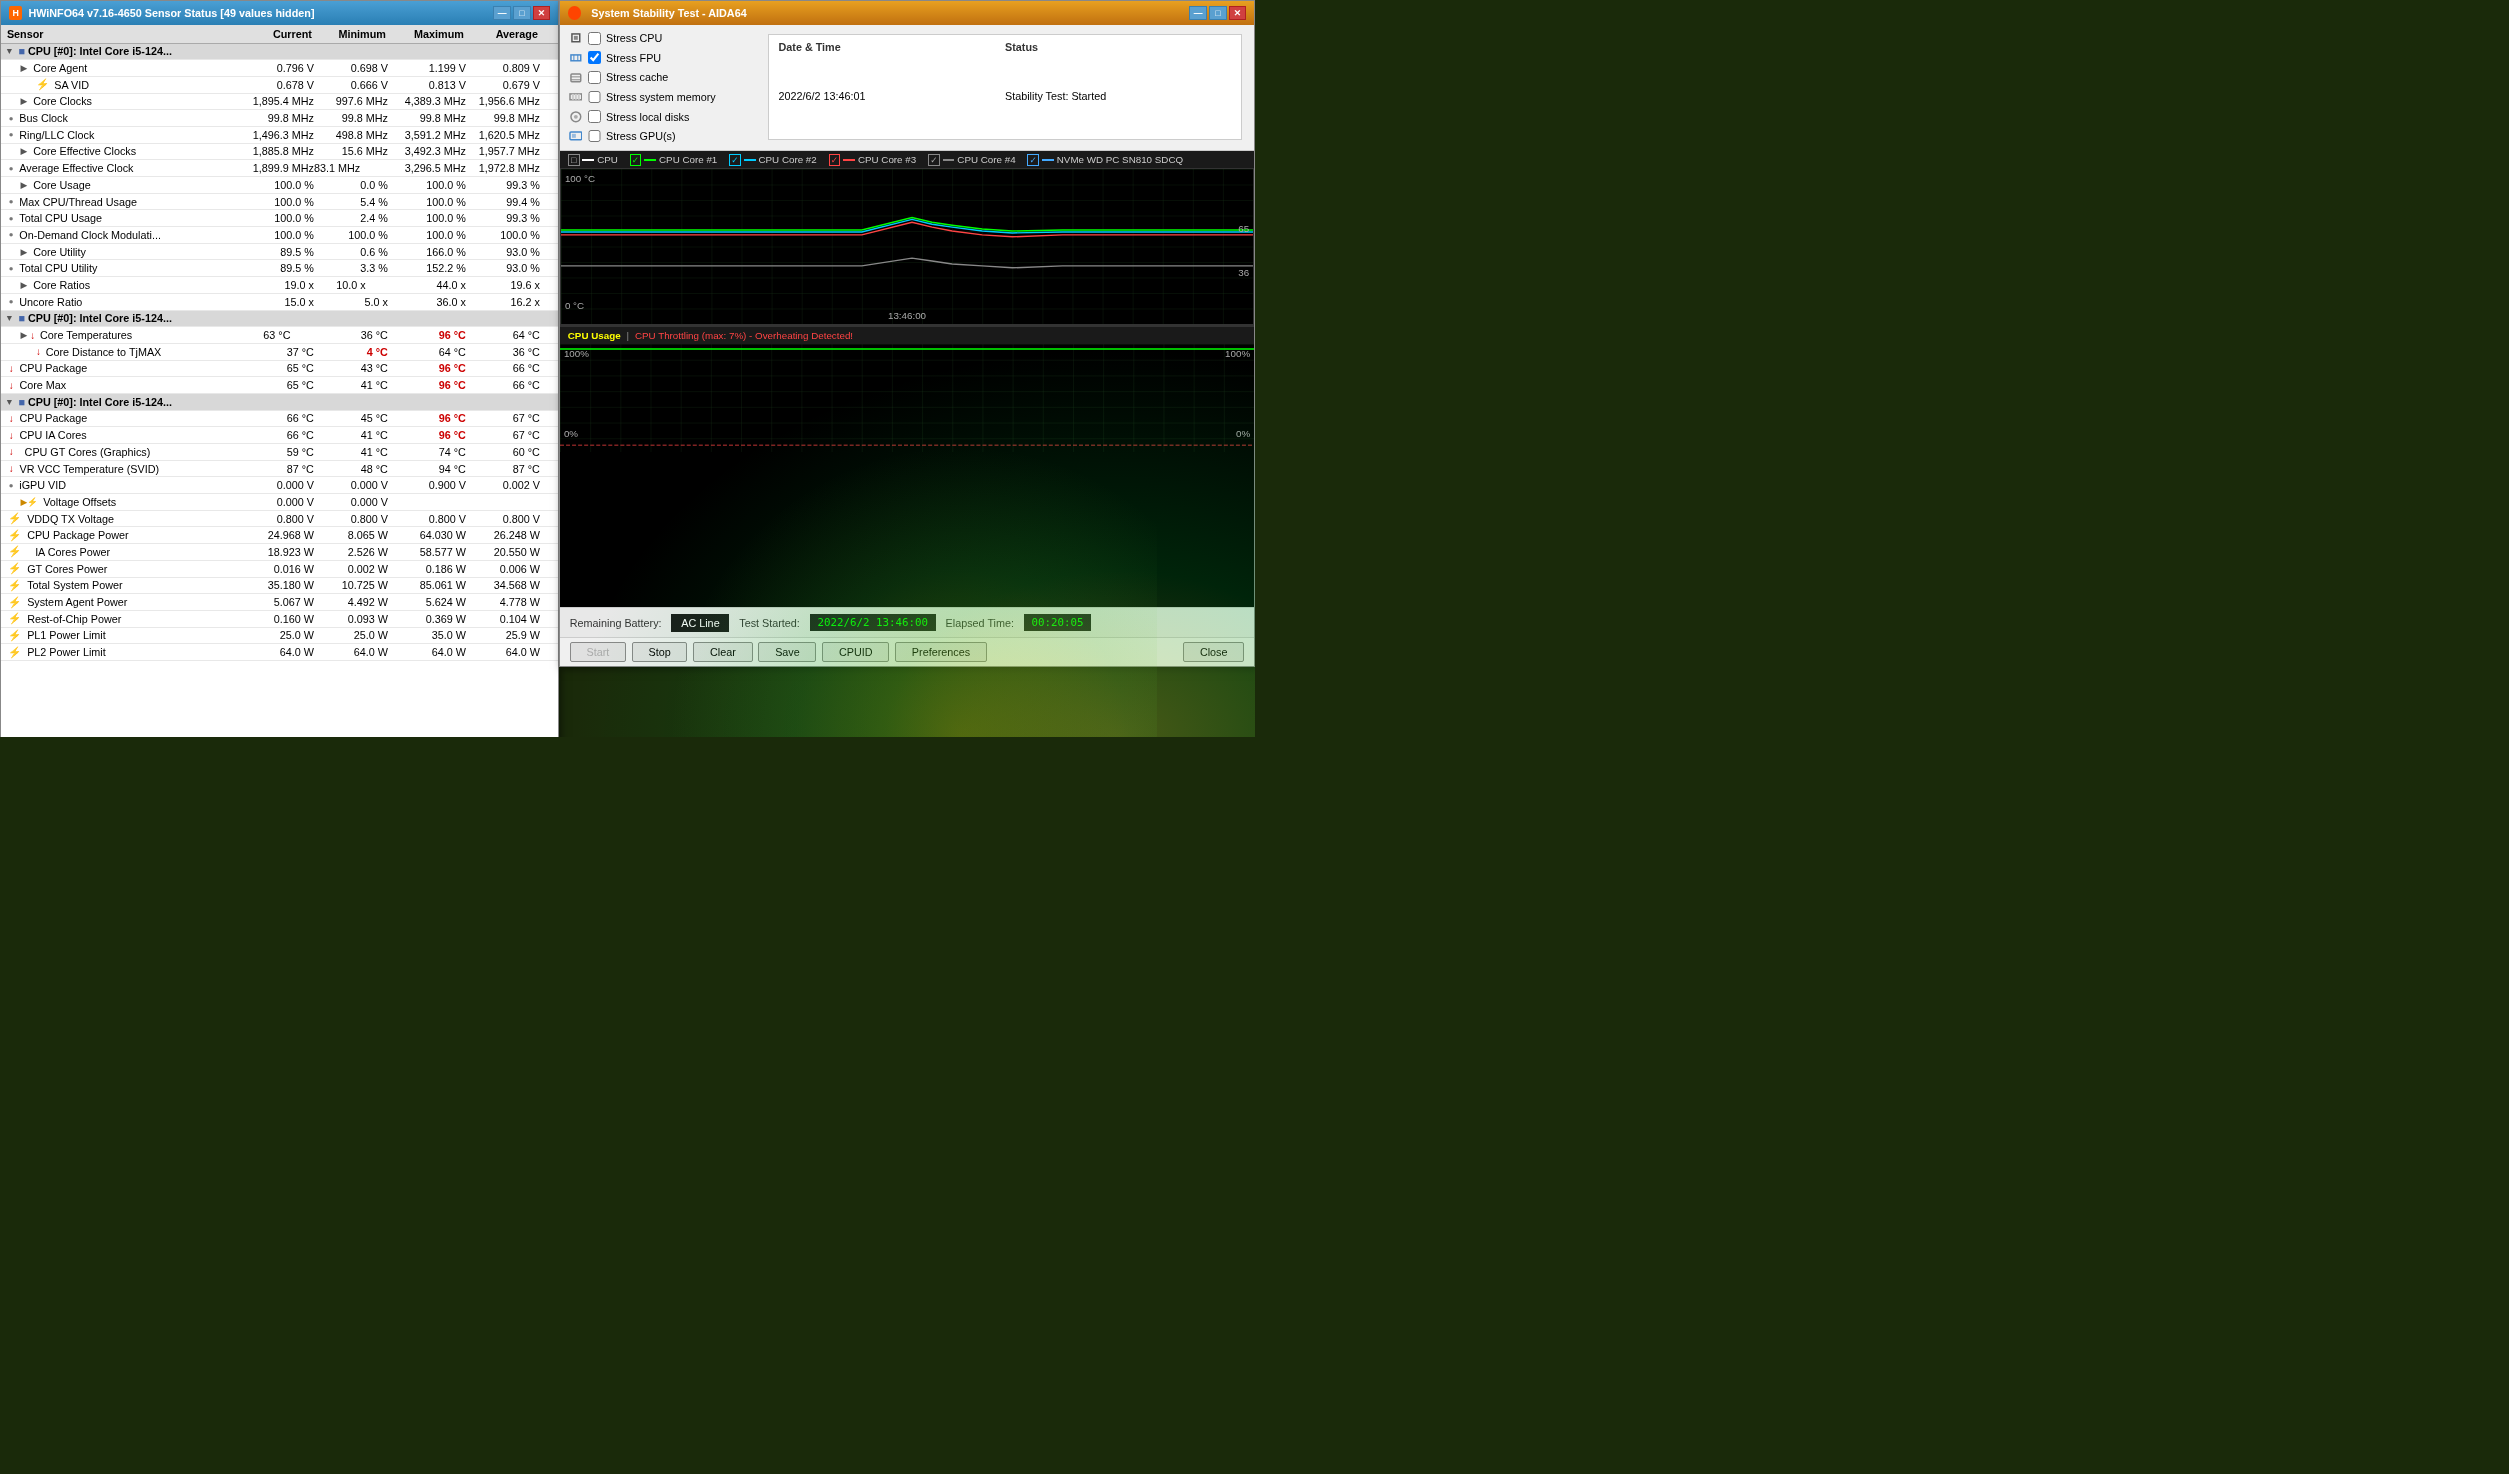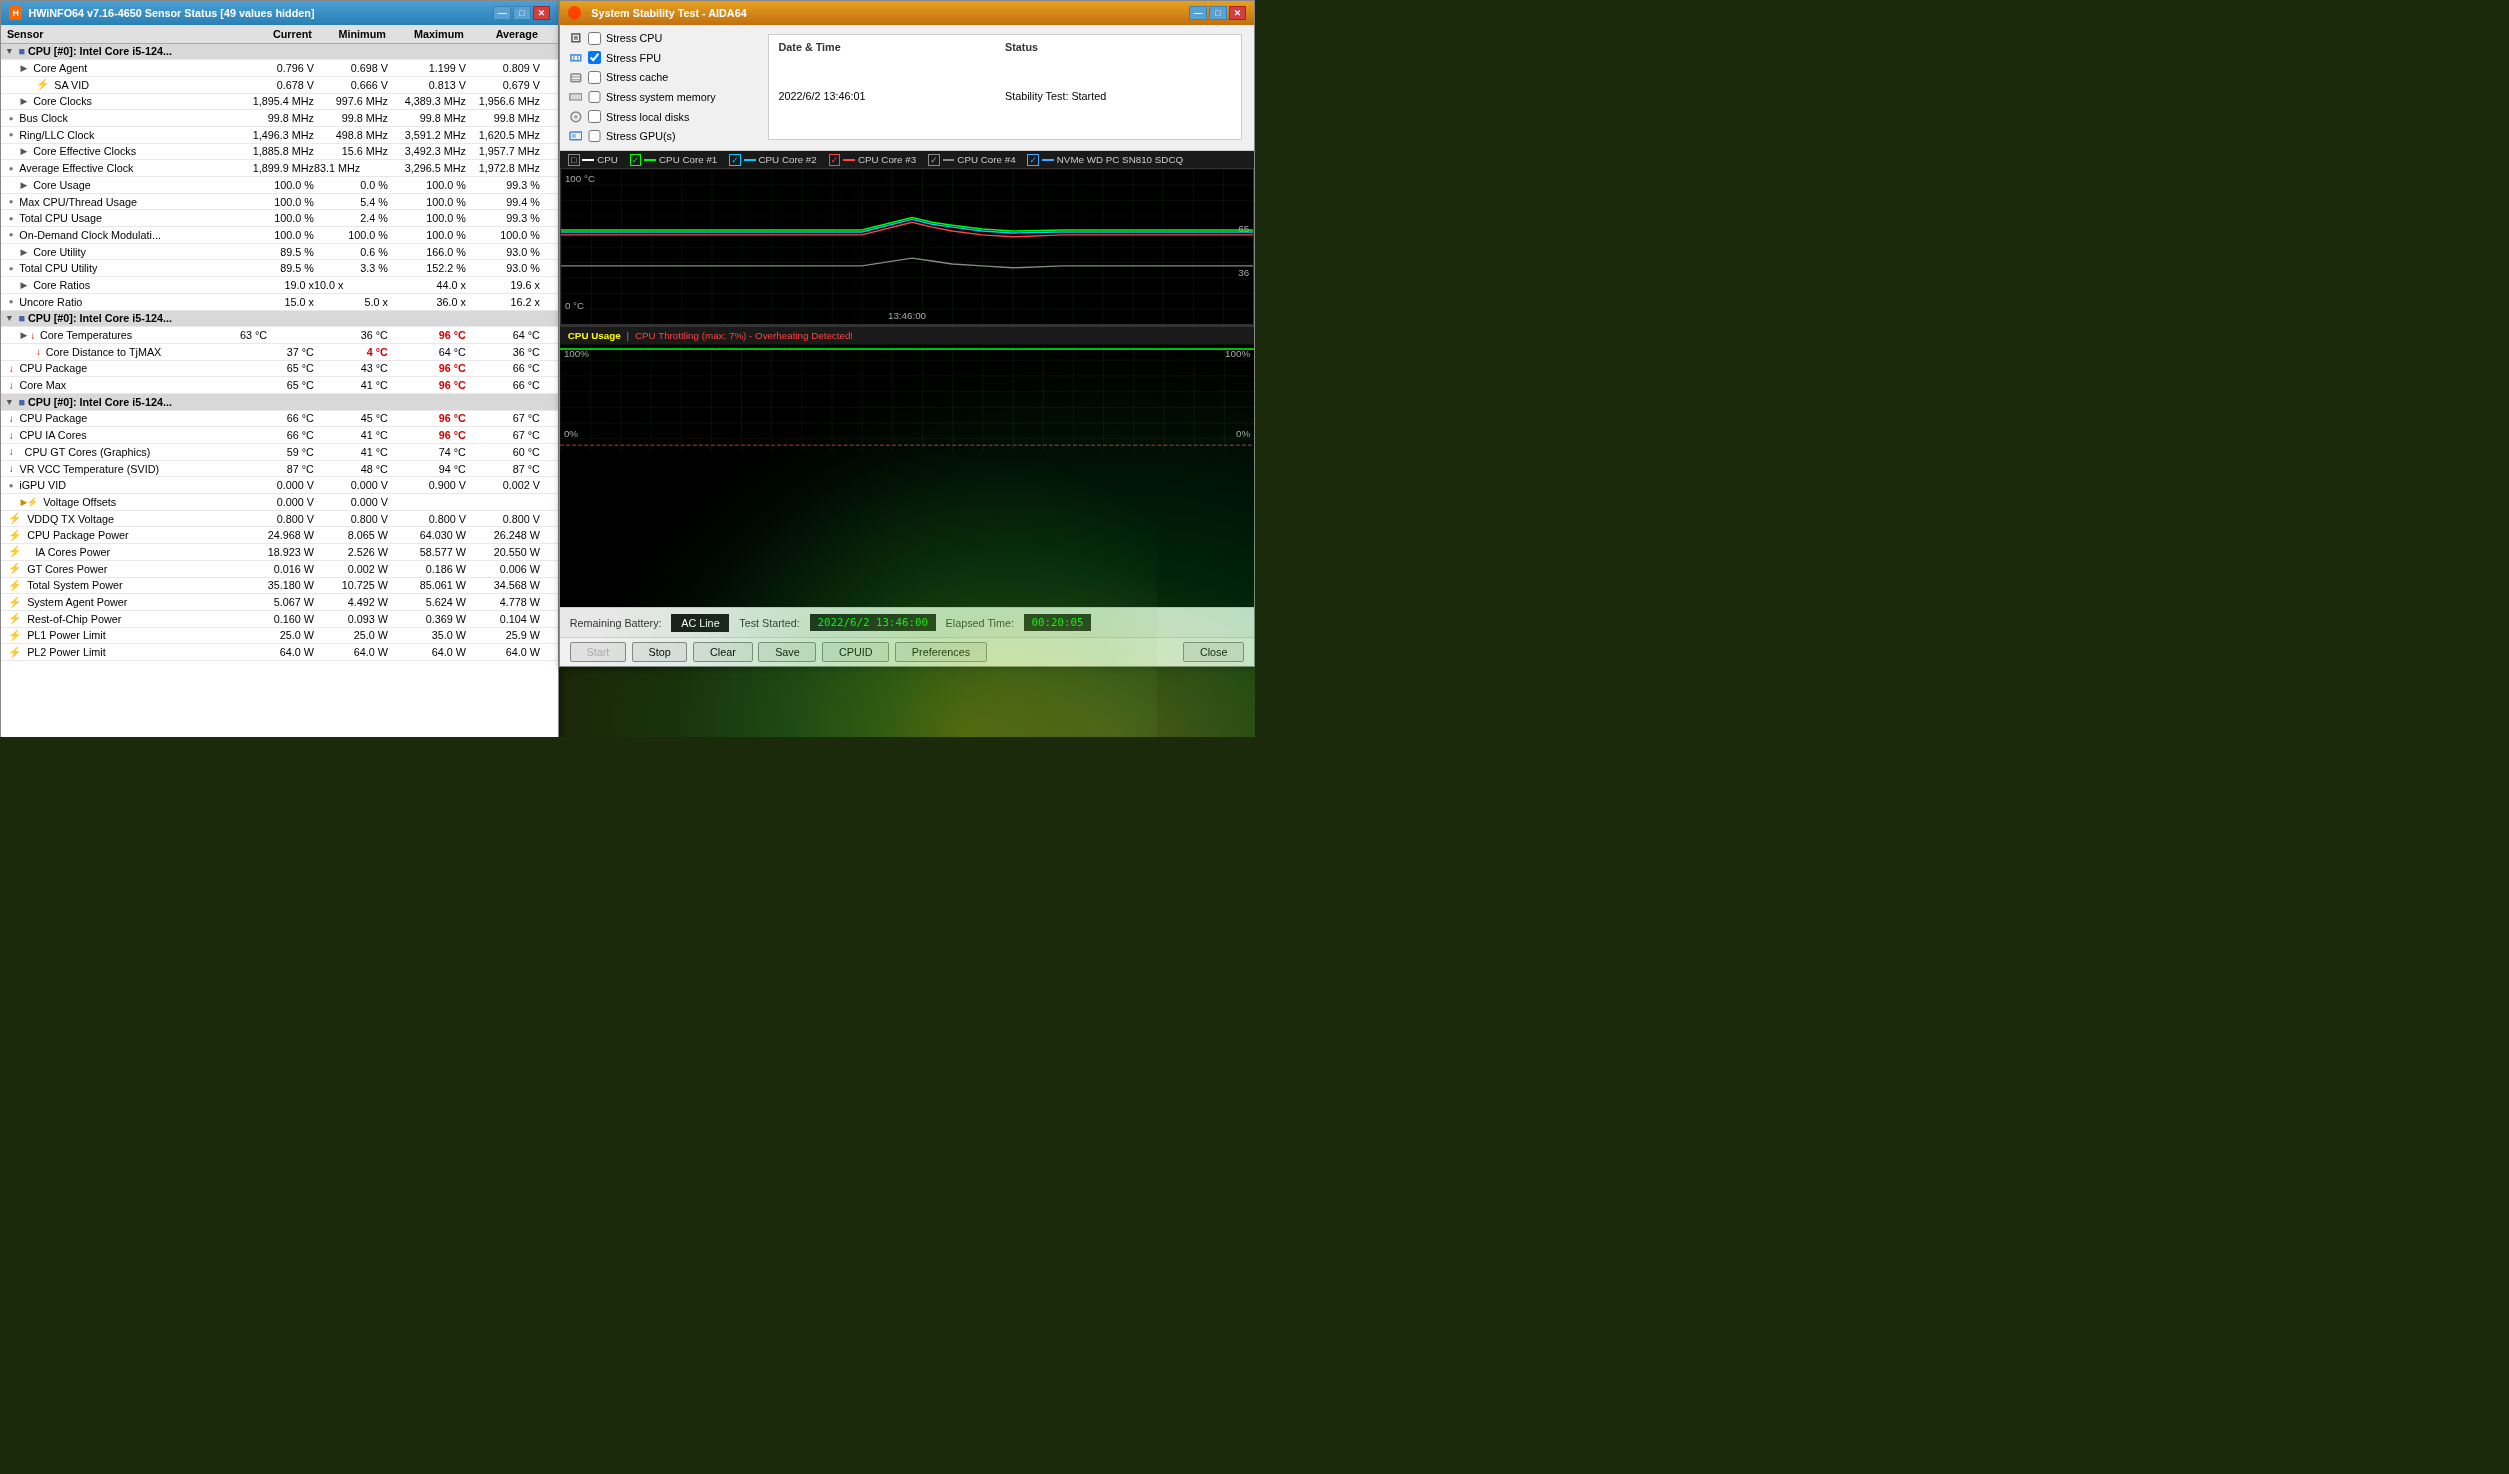--- a/index.html
+++ b/index.html
@@ -553,21 +553,21 @@
         <div style="text-align:right">152.2 %</div>
         <div style="text-align:right">93.0 %</div>
         <div></div>
       </div>
       <div class="table-row">
         <div class="sensor-name sensor-indent">
           <span style="color:#555;cursor:pointer;font-size:8.8px;">▶</span>
           <span style="margin-left:2.9px;">Core Ratios</span>
         </div>
         <div style="text-align:right">19.0 x</div>
-        <div style="text-align:left">10.0 x</div>
+        <div style="text-align:center">10.0 x</div>
         <div style="text-align:right">44.0 x</div>
         <div style="text-align:right">19.6 x</div>
         <div></div>
       </div>
       <div class="table-row">
         <div class="sensor-name" style="padding-left:3.9px;">
           <span style="color:#777;font-size:7.8px;">●</span>
           <span style="margin-left:2.9px;">Uncore Ratio</span>
         </div>
         <div style="text-align:right">15.0 x</div>
@@ -588,21 +588,21 @@
           <div></div>
           <div></div>
           <div></div>
       </div>
       <div class="table-row">
         <div class="sensor-name sensor-indent">
           <span style="color:#555;cursor:pointer;font-size:8.8px;">▶</span>
           <span style="color:#cc0000;font-size:9.8px;">↓</span>
           <span style="margin-left:2px;">Core Temperatures</span>
         </div>
-        <div style="text-align:left">63 °C</div>
+        <div style="text-align:center">63 °C</div>
         <div style="text-align:right">36 °C</div>
         <div style="text-align:right" class="val-red">96 °C</div>
         <div style="text-align:right">64 °C</div>
         <div></div>
       </div>
       <div class="table-row">
         <div class="sensor-name sensor-indent2">
           <span style="color:#cc0000;font-size:9.8px;">↓</span>
           <span style="margin-left:2px;">Core Distance to TjMAX</span>
         </div>

